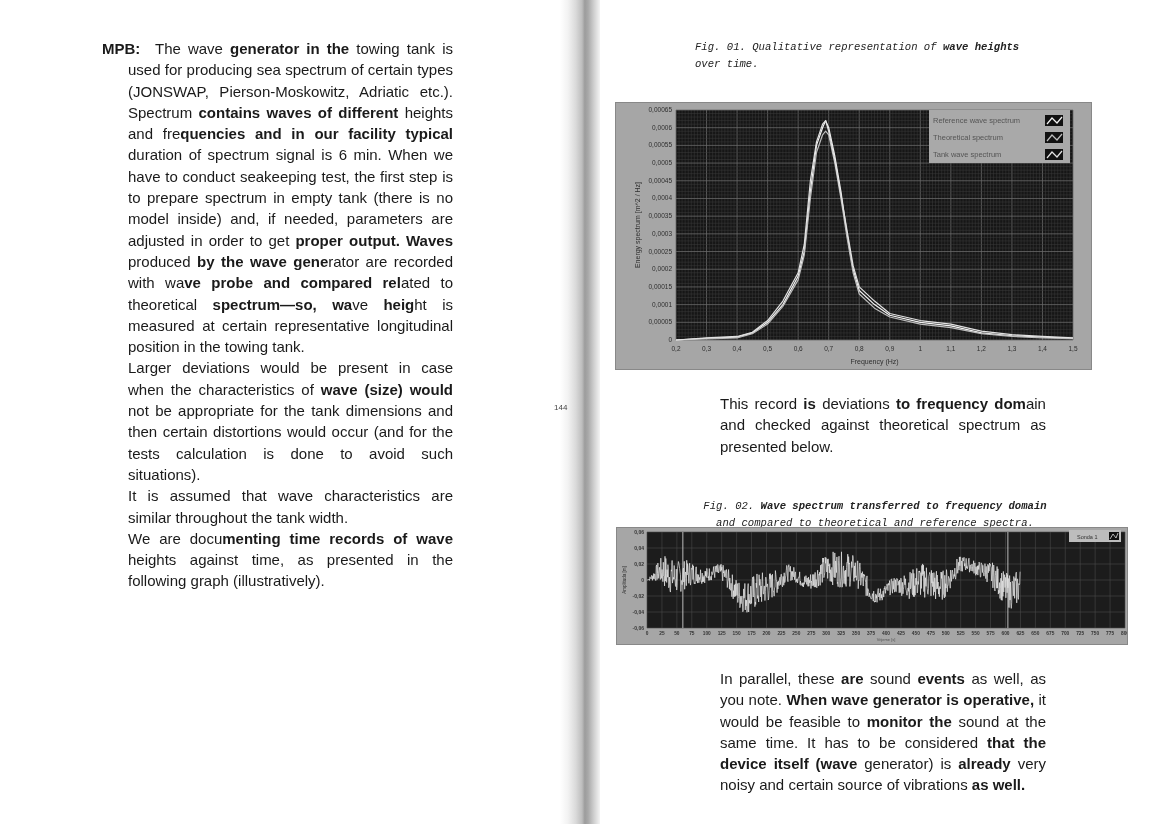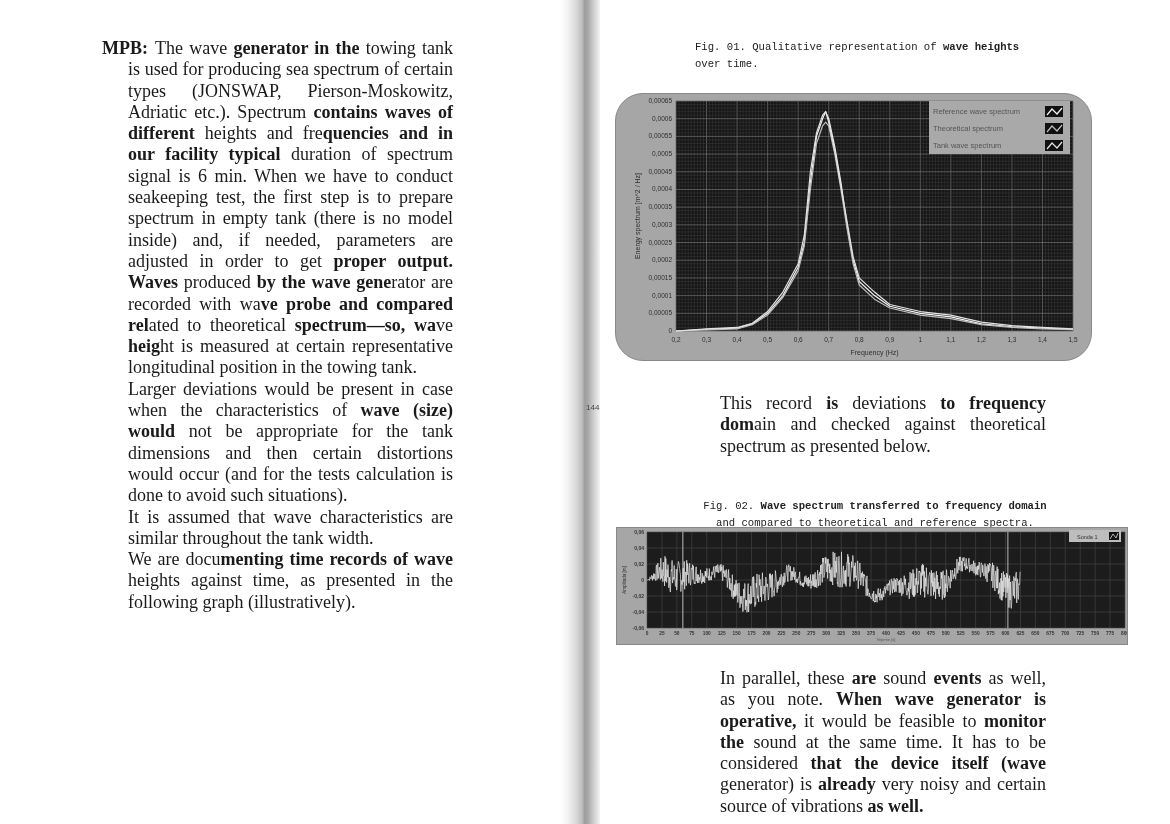--- a/index.html
+++ b/index.html
@@ -2,27 +2,27 @@
 <html><head>
 <meta charset="utf-8">
 <style>
   html,body{margin:0;padding:0;}
   body{width:1170px;height:824px;background:#fff;position:relative;overflow:hidden;font-family:"Liberation Sans",sans-serif;color:#1a1a1a;}
   .page{position:absolute;top:0;height:824px;background:#fff;}
   .page-left{left:0;width:572px;}
   .page-right{left:598px;width:572px;}
   .gutter{position:absolute;left:560px;top:0;width:40px;height:824px;
     background:linear-gradient(to right,#ffffff 0%,#f2f2f2 20%,#d9d9d9 40%,#bdbdbd 55%,#9c9c9c 62%,#a8a8a8 70%,#d0d0d0 85%,#f4f4f4 100%);}
-  .folio{position:absolute;left:554px;top:403px;font-size:8px;color:#444;margin-left:32px;}
-  .body-text{position:absolute;font-size:18px;line-height:21.3px;text-align:justify;font-family:Liberation Serif, serif;}
+  .folio{position:absolute;left:554px;top:403px;font-size:8px;color:#444;}
+  .body-text{position:absolute;font-size:15px;line-height:21.3px;text-align:justify;}
   .body-text p{margin:0;}
   .left-col{left:128px;top:38px;width:325px;}
   .speaker{position:absolute;left:-26px;top:0;font-weight:bold;}
   .b{font-weight:bold;}
-  .caption{position:absolute;font-family:"Liberation Mono",monospace;font-size:10.6px;line-height:17px;color:#222;}
+  .caption{position:absolute;font-family:"Liberation Mono",monospace;font-size:10.6px;line-height:17px;color:#222;font-style:italic;}
   .chart-frame{position:absolute;background:#a6a6a6;border:1px solid #888;}
   .right-text{left:720px;width:326px;}
   svg text{font-family:"Liberation Sans",sans-serif;}
 </style>
 </head>
 <body>
 
 <div class="page page-left"></div>
 <div class="page page-right"></div>
 <div class="gutter"></div>
@@ -33,21 +33,21 @@
   <div id="left-paras">
       <p style="text-indent: 27px;"><span>The wave </span><span class="b">generator in the</span><span> towing tank is used for producing sea spectrum of certain types (JONSWAP, Pierson-Moskowitz, Adriatic etc.). Spectrum </span><span class="b">contains waves of different</span><span> heights and fre</span><span class="b">quencies and in our facility typical</span><span> duration of spectrum signal is 6 min. When we have to conduct seakeeping test, the first step is to prepare spectrum in empty tank (there is no model inside) and, if needed, parameters are adjusted in order to get </span><span class="b">proper output. Waves</span><span> produced </span><span class="b">by the wave gene</span><span>rator are recorded with wa</span><span class="b">ve probe and compared rel</span><span>ated to theoretical </span><span class="b">spectrum—so, wa</span><span>ve </span><span class="b">heig</span><span>ht is measured at certain representative longitudinal position in the towing tank.</span></p>
       <p><span>Larger deviations would be present in case when the characteristics of </span><span class="b">wave (size) would</span><span> not be appropriate for the tank dimensions and then certain distortions would occur (and for the tests calculation is done to avoid such situations).</span></p>
       <p><span>It is assumed that wave characteristics are similar throughout the tank width.</span></p>
       <p><span>We are docu</span><span class="b">menting time records of wave</span><span> heights against time, as presented in the following graph (illustratively).</span></p>
     </div>
 </div>
 
 <div class="caption" id="fig1-cap" style="left:695px;top:39px;width:345px;"><span>Fig. 01.  Qualitative representation of </span><span class="b">wave heights</span><span> over time.</span></div>
 
-<div class="chart-frame" style="left:615px;top:93px;width:475px;height:266px;border-radius:28px;">
+<div class="chart-frame" style="left:615px;top:102px;width:475px;height:266px;">
   <svg id="chart1" width="475" height="266">
       <rect x="60" y="7" width="397" height="230" fill="#161616"></rect>
       <line x1="60" y1="7" x2="60" y2="237" stroke="#6a6a6a" stroke-width="0.8"></line>
       <line x1="63.05384615384615" y1="7" x2="63.05384615384615" y2="237" stroke="#3c3c3c" stroke-width="0.5"></line>
       <line x1="66.1076923076923" y1="7" x2="66.1076923076923" y2="237" stroke="#3c3c3c" stroke-width="0.5"></line>
       <line x1="69.16153846153846" y1="7" x2="69.16153846153846" y2="237" stroke="#3c3c3c" stroke-width="0.5"></line>
       <line x1="72.21538461538461" y1="7" x2="72.21538461538461" y2="237" stroke="#3c3c3c" stroke-width="0.5"></line>
       <line x1="75.26923076923077" y1="7" x2="75.26923076923077" y2="237" stroke="#3c3c3c" stroke-width="0.5"></line>
       <line x1="78.32307692307693" y1="7" x2="78.32307692307693" y2="237" stroke="#3c3c3c" stroke-width="0.5"></line>
       <line x1="81.37692307692308" y1="7" x2="81.37692307692308" y2="237" stroke="#3c3c3c" stroke-width="0.5"></line>

